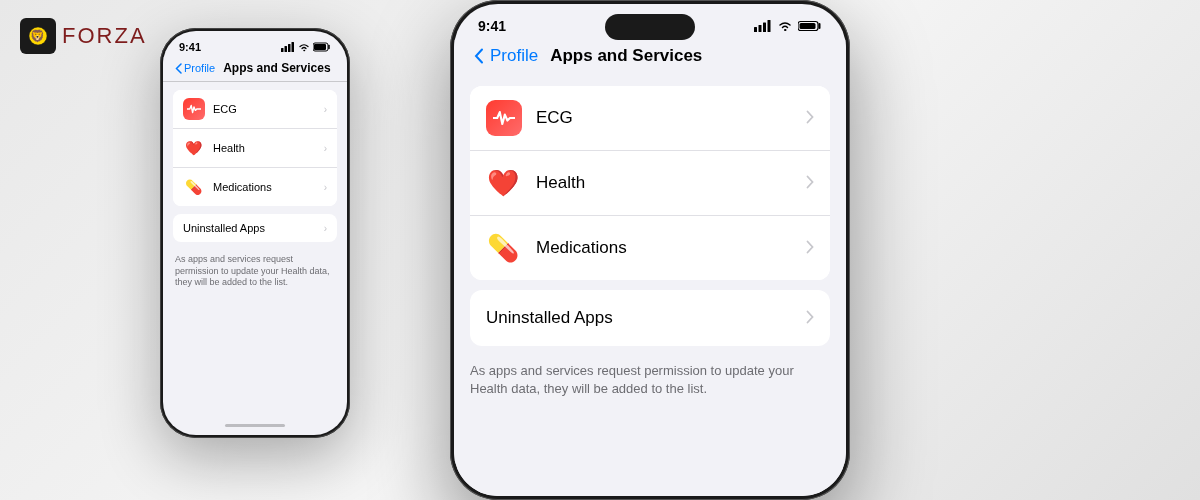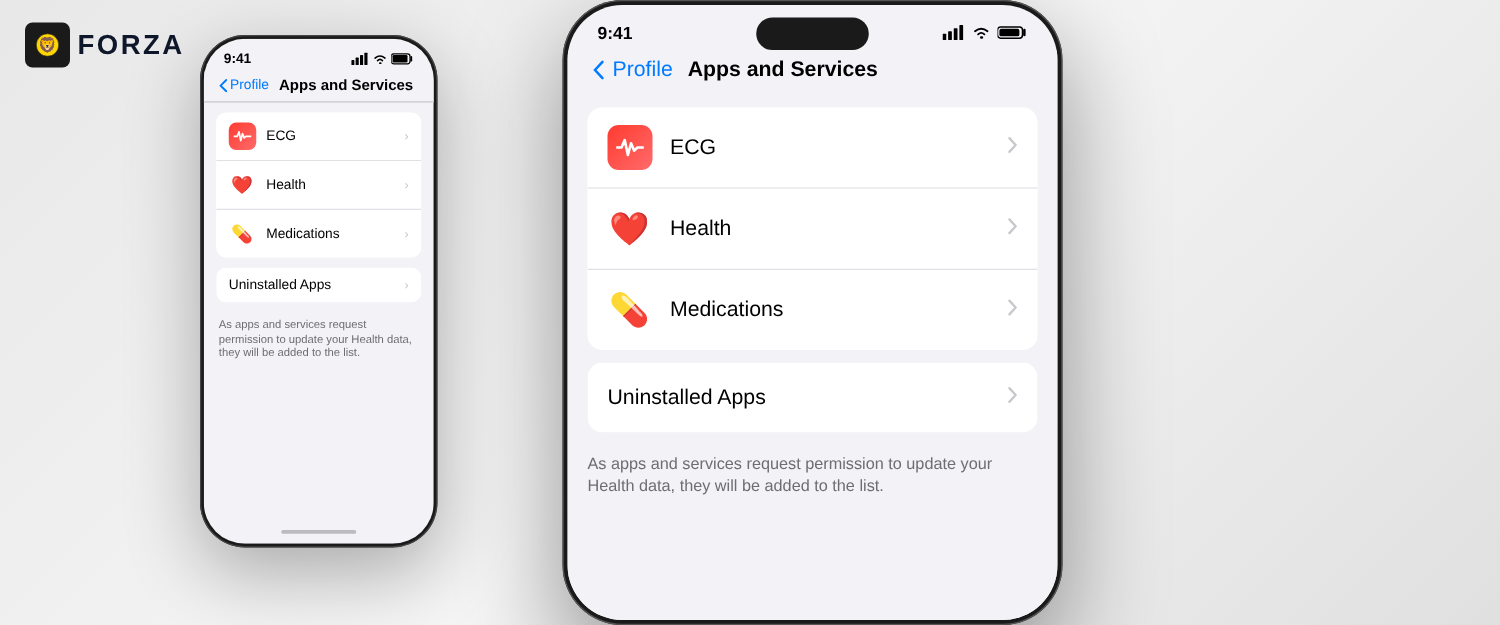--- a/index.html
+++ b/index.html
@@ -27,22 +27,22 @@
       height: 36px;
       background: #1a1a1a;
       border-radius: 6px;
       display: flex;
       align-items: center;
       justify-content: center;
       font-size: 18px;
     }
     .forza-text {
       font-size: 22px;
-      font-weight: 700;
-      color: #0f172a;
+      font-weight: 400;
+      color: #7f1d1d;
       letter-spacing: 2px;
       text-transform: uppercase;
     }
 
     
     .phone-small {
       position: absolute;
       left: 160px;
       top: 28px;
       width: 190px;

